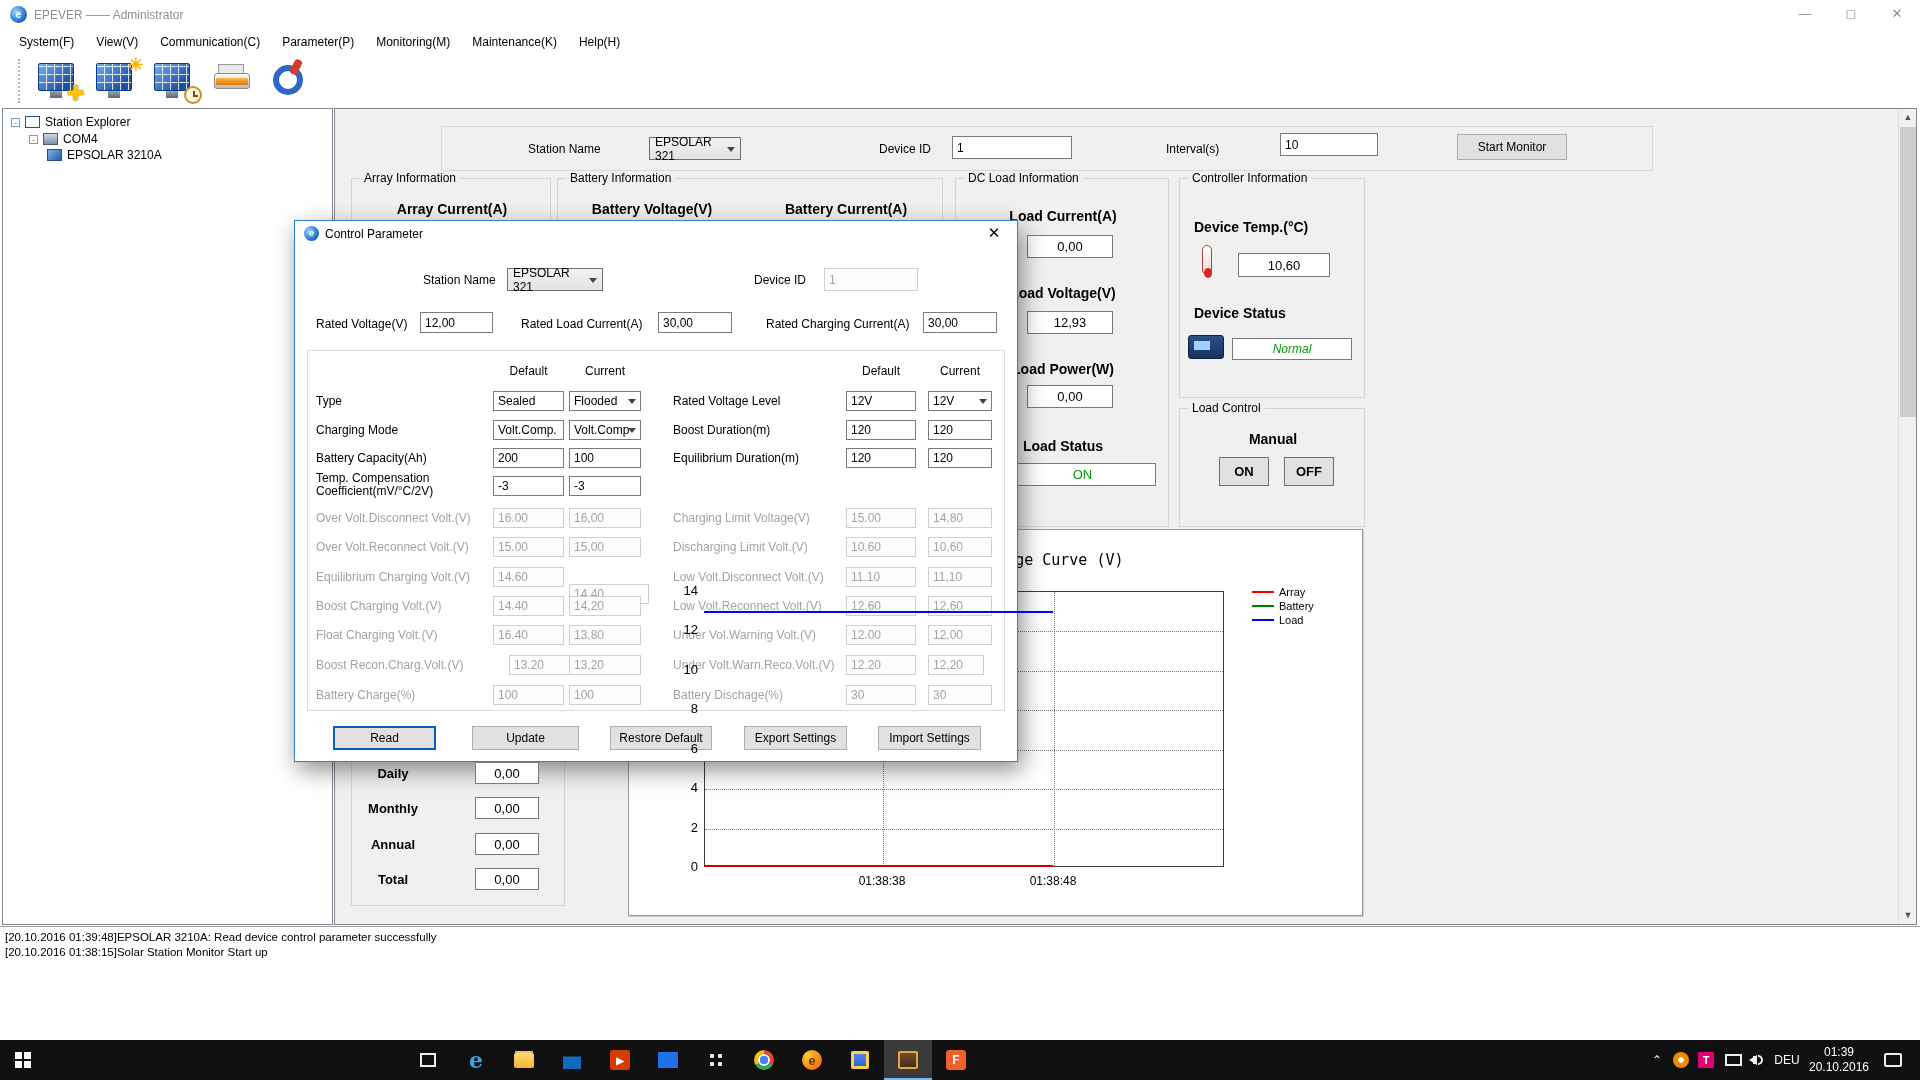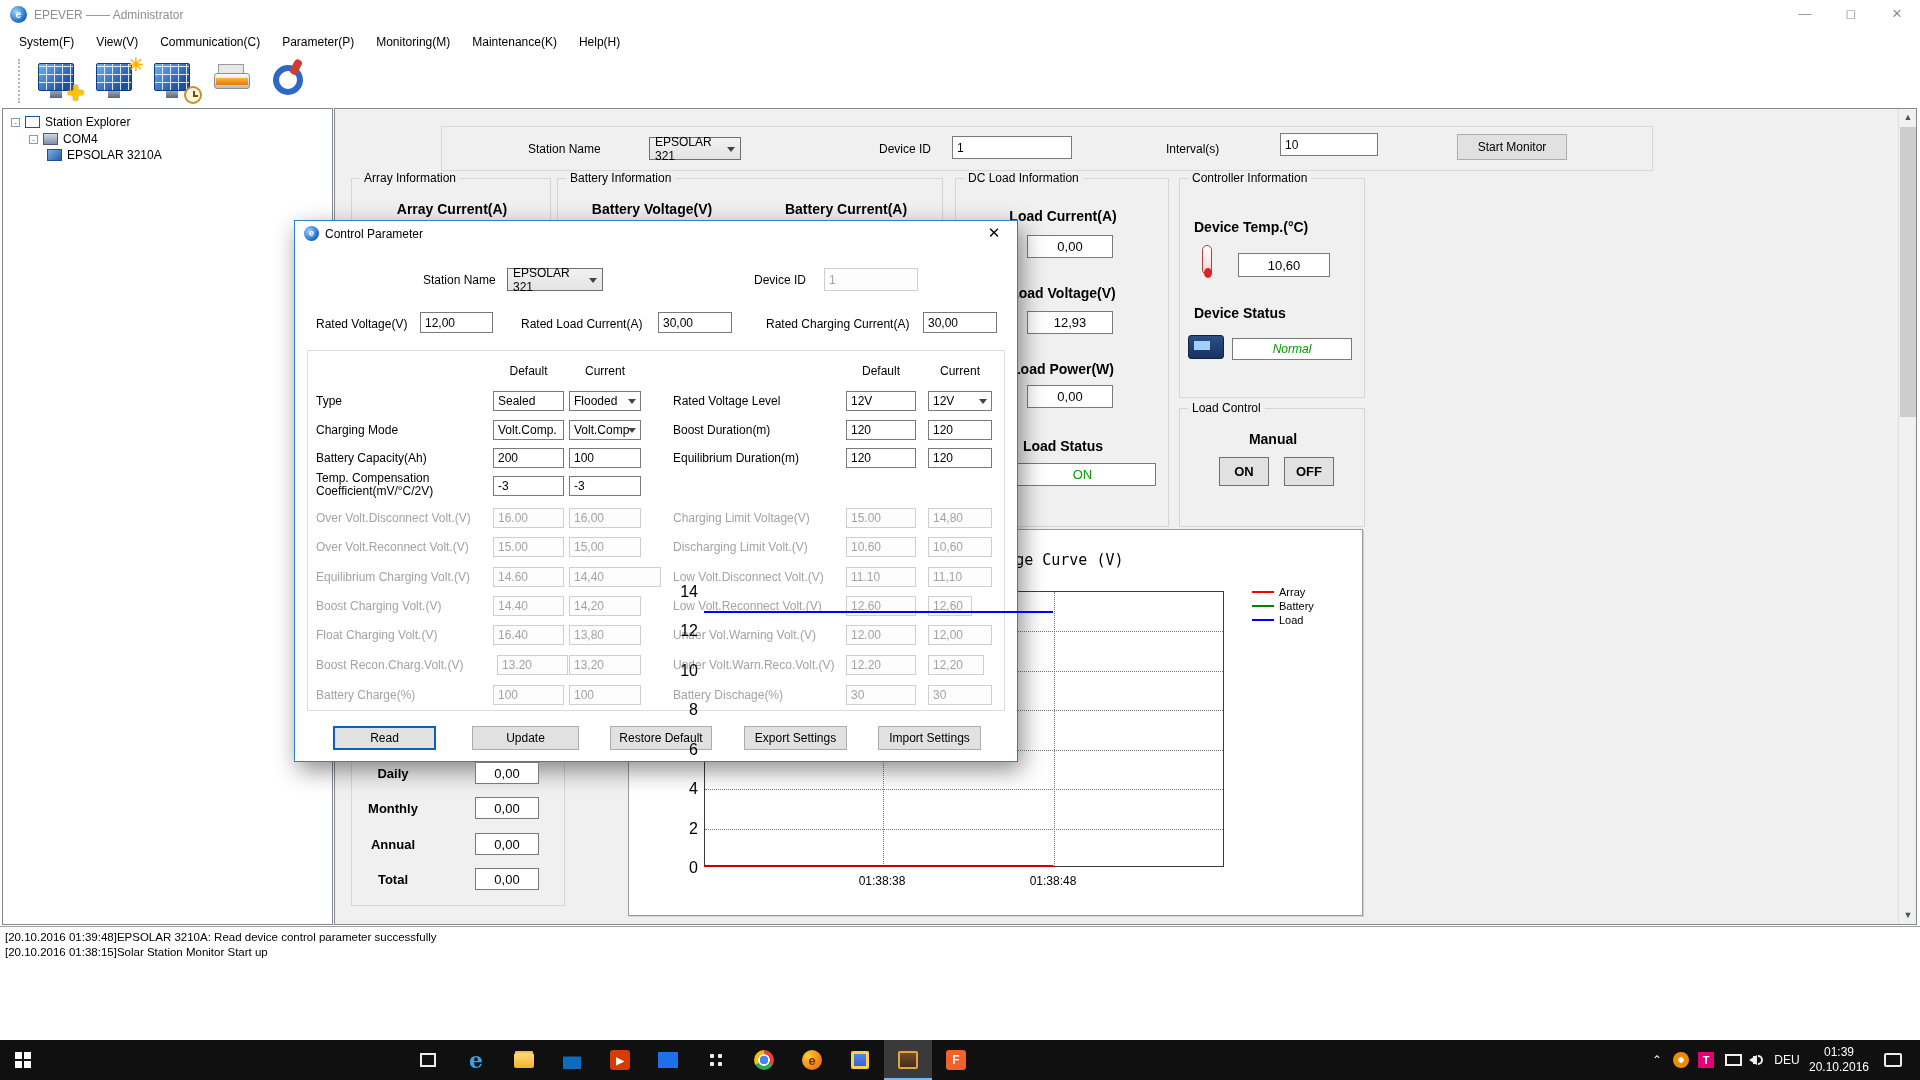--- a/index.html
+++ b/index.html
@@ -62,21 +62,21 @@
   .thermo::after { content:""; position:absolute; left:1px; bottom:-4px; width:8px; height:10px; background:#d22; border-radius:50%; }
   .devbox { position:absolute; width:36px; height:24px; background:linear-gradient(#2c4f86,#17325e); border:1px solid #10233f; border-radius:3px; }
   .devbox::after { content:""; position:absolute; left:5px; top:5px; width:16px; height:9px; background:#9fd1ff; }
 
   
   #chartpanel { left:628px; top:529px; width:735px; height:387px; background:#fff; border:1px solid #9a9a9a; box-shadow:1px 1px 0 #d0d0d0; }
   #chart-title { left:970px; top:551px; font-family:"DejaVu Sans Mono", monospace; font-size:15px; letter-spacing:0px; }
   #plot { left:704px; top:591px; width:520px; height:276px; border:1px solid #3c3c3c; background:#fff; }
   .hgrid { position:absolute; left:0; width:100%; height:0; border-top:1px dotted #777; }
   .vgrid { position:absolute; top:0; height:100%; width:0; border-left:1px dotted #777; }
-  .ytick { position:absolute; width:20px; text-align:right; font-size:16px; }
+  .ytick { position:absolute; width:20px; text-align:right; font-size:13px; }
   .xtick { position:absolute; width:70px; text-align:center; font-size:12px; }
   .series { position:absolute; height:2px; }
   .legrow { position:absolute; display:flex; align-items:center; gap:5px; font-size:11px; }
   .legswatch { width:22px; height:2px; }
 
   
   #vscroll { left:1898px; top:109px; width:18px; height:815px; background:#f0f0f0; border-left:1px solid #dedede; }
   .scr-arrow { position:absolute; left:0; width:18px; height:17px; color:#505050; font-size:9px; text-align:center; line-height:17px; }
   #scr-thumb { position:absolute; left:1px; top:18px; width:16px; height:290px; background:#cdcdcd; }
 
@@ -324,45 +324,45 @@
       <div class="pbox defbox" style="left: 551px; top: 227px; width: 70px;">120</div>
       <div class="pbox" style="left: 633px; top: 227px; width: 64px;">120</div>
       <div class="prow-label dis" style="left: 21px; top: 291px; width: 170px;">Over Volt.Disconnect Volt.(V)</div>
       <div class="pbox defbox dis-box" style="left: 198px; top: 287px; width: 71px;">16.00</div>
       <div class="pbox dis-box" style="left: 274px; top: 287px; width: 72px;">16,00</div>
       <div class="prow-label dis" style="left: 21px; top: 320px; width: 170px;">Over Volt.Reconnect Volt.(V)</div>
       <div class="pbox defbox dis-box" style="left: 198px; top: 316px; width: 71px;">15.00</div>
       <div class="pbox dis-box" style="left: 274px; top: 316px; width: 72px;">15,00</div>
       <div class="prow-label dis" style="left: 21px; top: 350px; width: 170px;">Equilibrium Charging Volt.(V)</div>
       <div class="pbox defbox dis-box" style="left: 198px; top: 346px; width: 71px;">14.60</div>
-      <div class="pbox dis-box" style="left: 274px; top: 346px; width: 92px;">14,40</div>
+      <div class="pbox dis-box" style="left: 274px; top: 363px; width: 80px;">14,40</div>
       <div class="prow-label dis" style="left: 21px; top: 379px; width: 170px;">Boost Charging Volt.(V)</div>
       <div class="pbox defbox dis-box" style="left: 198px; top: 375px; width: 71px;">14.40</div>
       <div class="pbox dis-box" style="left: 274px; top: 375px; width: 72px;">14,20</div>
       <div class="prow-label dis" style="left: 21px; top: 408px; width: 170px;">Float Charging Volt.(V)</div>
       <div class="pbox defbox dis-box" style="left: 198px; top: 404px; width: 71px;">16.40</div>
       <div class="pbox dis-box" style="left: 274px; top: 404px; width: 72px;">13,80</div>
       <div class="prow-label dis" style="left: 21px; top: 438px; width: 170px;">Boost Recon.Charg.Volt.(V)</div>
-      <div class="pbox defbox dis-box" style="left: 202px; top: 434px; width: 71px;">13.20</div>
+      <div class="pbox defbox dis-box" style="left: 214px; top: 434px; width: 71px;">13.20</div>
       <div class="pbox dis-box" style="left: 274px; top: 434px; width: 72px;">13,20</div>
       <div class="prow-label dis" style="left: 21px; top: 468px; width: 170px;">Battery Charge(%)</div>
       <div class="pbox defbox dis-box" style="left: 198px; top: 464px; width: 71px;">100</div>
       <div class="pbox dis-box" style="left: 274px; top: 464px; width: 72px;">100</div>
       <div class="prow-label dis" style="left: 378px; top: 291px; width: 172px;">Charging Limit Voltage(V)</div>
       <div class="pbox defbox dis-box" style="left: 551px; top: 287px; width: 70px;">15.00</div>
       <div class="pbox dis-box" style="left: 633px; top: 287px; width: 64px;">14,80</div>
       <div class="prow-label dis" style="left: 378px; top: 320px; width: 172px;">Discharging Limit Volt.(V)</div>
       <div class="pbox defbox dis-box" style="left: 551px; top: 316px; width: 70px;">10.60</div>
       <div class="pbox dis-box" style="left: 633px; top: 316px; width: 64px;">10,60</div>
       <div class="prow-label dis" style="left: 378px; top: 350px; width: 172px;">Low Volt.Disconnect Volt.(V)</div>
       <div class="pbox defbox dis-box" style="left: 551px; top: 346px; width: 70px;">11.10</div>
       <div class="pbox dis-box" style="left: 633px; top: 346px; width: 64px;">11,10</div>
       <div class="prow-label dis" style="left: 378px; top: 379px; width: 172px;">Low Volt.Reconnect Volt.(V)</div>
       <div class="pbox defbox dis-box" style="left: 551px; top: 375px; width: 70px;">12.60</div>
-      <div class="pbox dis-box" style="left: 633px; top: 375px; width: 44px;">12,60</div>
+      <div class="pbox dis-box" style="left: 633px; top: 375px; width: 64px;">12,60</div>
       <div class="prow-label dis" style="left: 378px; top: 408px; width: 172px;">Under Vol.Warning Volt.(V)</div>
       <div class="pbox defbox dis-box" style="left: 551px; top: 404px; width: 70px;">12.00</div>
       <div class="pbox dis-box" style="left: 633px; top: 404px; width: 64px;">12,00</div>
       <div class="prow-label dis" style="left: 378px; top: 438px; width: 172px;">Under Volt.Warn.Reco.Volt.(V)</div>
       <div class="pbox defbox dis-box" style="left: 551px; top: 434px; width: 70px;">12.20</div>
       <div class="pbox dis-box" style="left: 633px; top: 434px; width: 56px;">12,20</div>
       <div class="prow-label dis" style="left: 378px; top: 468px; width: 172px;">Battery Dischage(%)</div>
       <div class="pbox defbox dis-box" style="left: 551px; top: 464px; width: 70px;">30</div>
       <div class="pbox dis-box" style="left: 633px; top: 464px; width: 64px;">30</div>
       <div class="dlgbtn primary" style="left: 38px; top: 505px; width: 103px;">Read</div>

